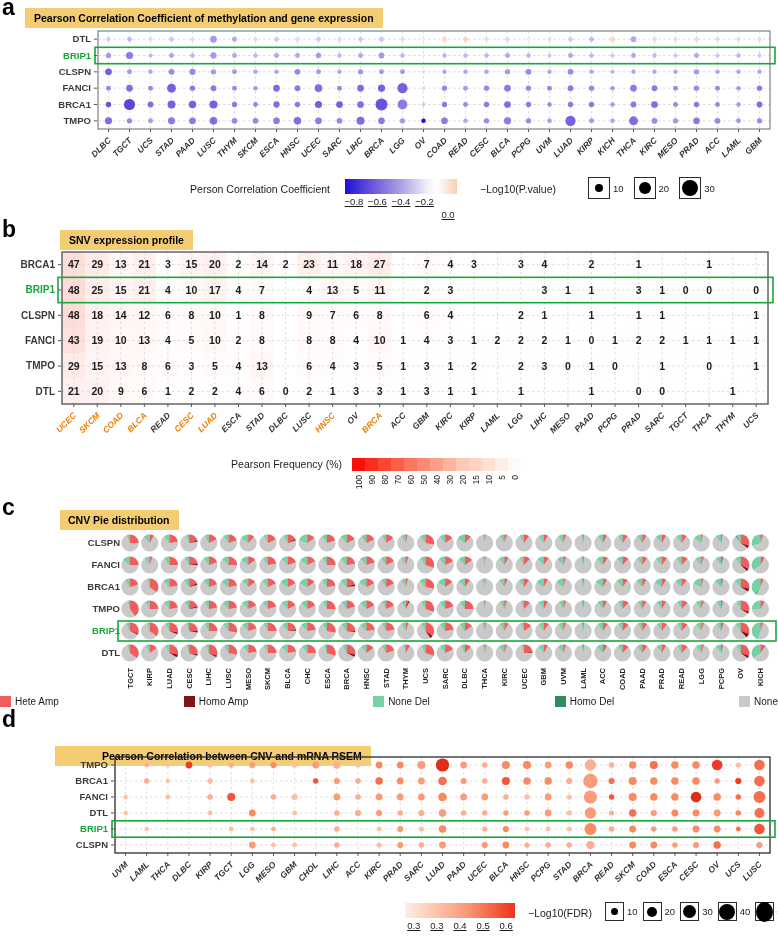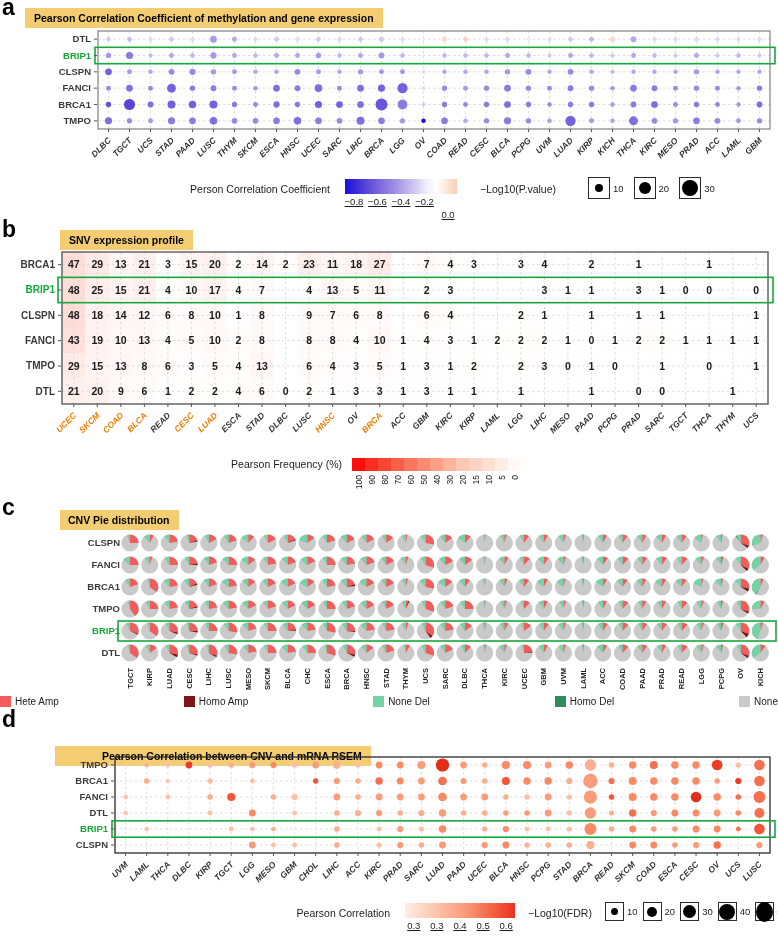--- a/index.html
+++ b/index.html
@@ -1757,21 +1757,20 @@
       <text x="614.5322580645161" y="110" text-anchor="end" font-size="8.5" font-weight="bold" font-style="italic" fill="#333333" transform="rotate(-45 614.5322580645161 110)" font-family="Liberation Sans, sans-serif">READ</text>
       <text x="635.6612903225806" y="110" text-anchor="end" font-size="8.5" font-weight="bold" font-style="italic" fill="#333333" transform="rotate(-45 635.6612903225806 110)" font-family="Liberation Sans, sans-serif">SKCM</text>
       <text x="656.7903225806451" y="110" text-anchor="end" font-size="8.5" font-weight="bold" font-style="italic" fill="#333333" transform="rotate(-45 656.7903225806451 110)" font-family="Liberation Sans, sans-serif">COAD</text>
       <text x="677.9193548387096" y="110" text-anchor="end" font-size="8.5" font-weight="bold" font-style="italic" fill="#333333" transform="rotate(-45 677.9193548387096 110)" font-family="Liberation Sans, sans-serif">ESCA</text>
       <text x="699.0483870967741" y="110" text-anchor="end" font-size="8.5" font-weight="bold" font-style="italic" fill="#333333" transform="rotate(-45 699.0483870967741 110)" font-family="Liberation Sans, sans-serif">CESC</text>
       <text x="720.1774193548387" y="110" text-anchor="end" font-size="8.5" font-weight="bold" font-style="italic" fill="#333333" transform="rotate(-45 720.1774193548387 110)" font-family="Liberation Sans, sans-serif">OV</text>
       <text x="741.3064516129032" y="110" text-anchor="end" font-size="8.5" font-weight="bold" font-style="italic" fill="#333333" transform="rotate(-45 741.3064516129032 110)" font-family="Liberation Sans, sans-serif">UCS</text>
       <text x="762.4354838709677" y="110" text-anchor="end" font-size="8.5" font-weight="bold" font-style="italic" fill="#333333" transform="rotate(-45 762.4354838709677 110)" font-family="Liberation Sans, sans-serif">LUSC</text>
     </svg>
   <div class="legend-abs" style="top:188px;height:44px;">
-    <span class="leg-label" style="left:120px;top:7px;width:270px;text-align:right;">Pearson Correlation</span>
     <div class="grad-wrap" style="left:405px;top:3px;width:110px;">
       <div class="grad" id="grad-d" style="background: linear-gradient(to right, rgb(253, 238, 230) 0%, rgb(252, 201, 178) 25%, rgb(250, 154, 121) 55%, rgb(244, 98, 63) 80%, rgb(233, 51, 35) 100%);"></div>
       <div class="grad-ticks" id="grad-d-ticks">
           <span style="left: 8%;">0.3</span>
           <span style="left: 29%;">0.3</span>
           <span style="left: 50%;">0.4</span>
           <span style="left: 71%;">0.5</span>
           <span style="left: 92%;">0.6</span>
         </div>
     </div>

